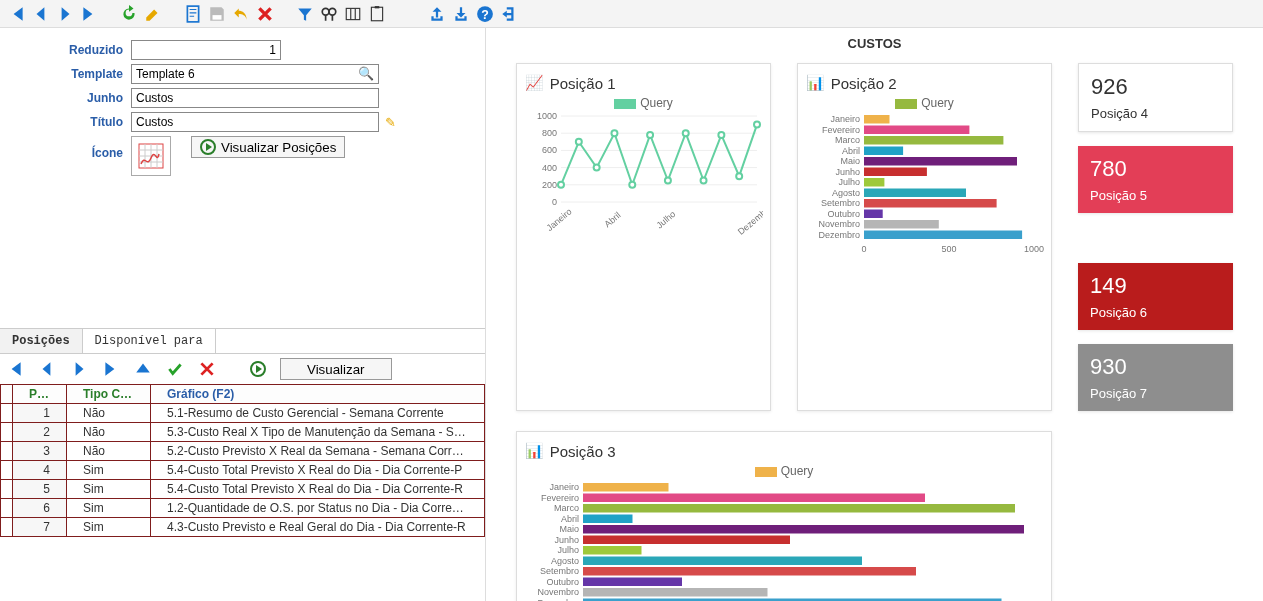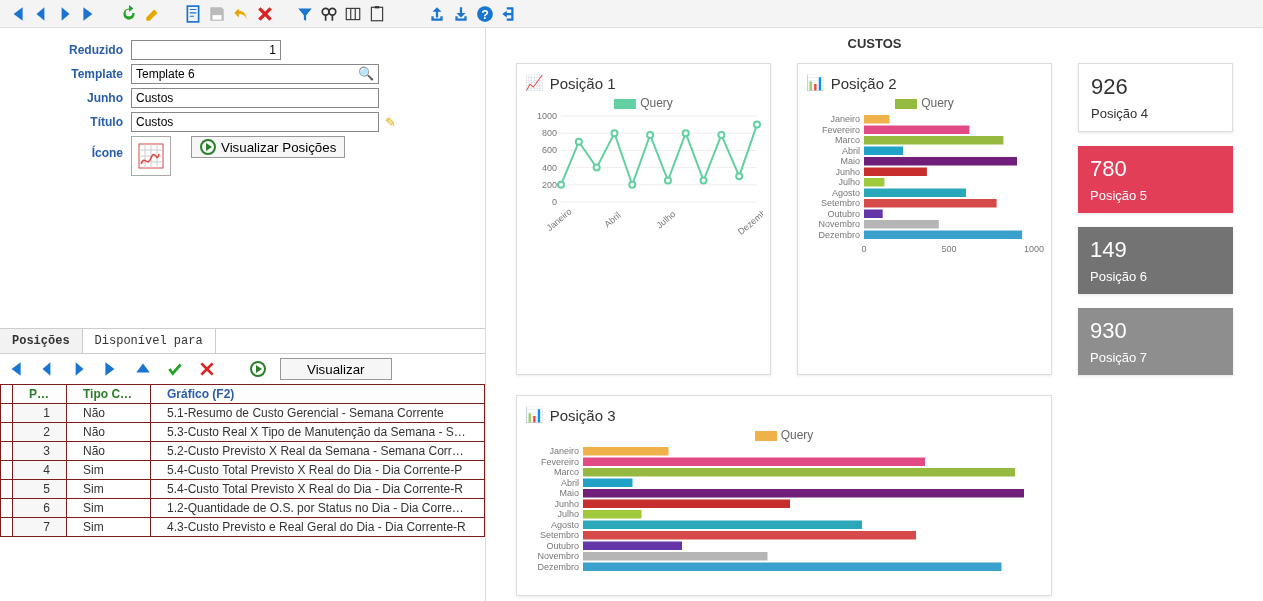--- a/index.html
+++ b/index.html
@@ -437,21 +437,21 @@
 
       <div class="stat-col" id="stat-col">
           <div class="stat-card" style="background: rgb(255, 255, 255); color: rgb(51, 51, 51); border: 1px solid rgb(221, 221, 221);">
             <div class="stat-value">926</div>
             <div class="stat-label">Posição 4</div>
           </div>
           <div class="stat-card" style="background: rgb(227, 62, 87); color: rgb(255, 255, 255);">
             <div class="stat-value">780</div>
             <div class="stat-label">Posição 5</div>
           </div>
-          <div class="stat-card" style="background: #737373; color: rgb(255, 255, 255);">
+          <div class="stat-card" style="background: #b91c1c; color: rgb(255, 255, 255); margin-top: 36px;">
             <div class="stat-value">149</div>
             <div class="stat-label">Posição 6</div>
           </div>
           <div class="stat-card" style="background: rgb(142, 142, 142); color: rgb(255, 255, 255);">
             <div class="stat-value">930</div>
             <div class="stat-label">Posição 7</div>
           </div>
         </div>
     </div>
 

